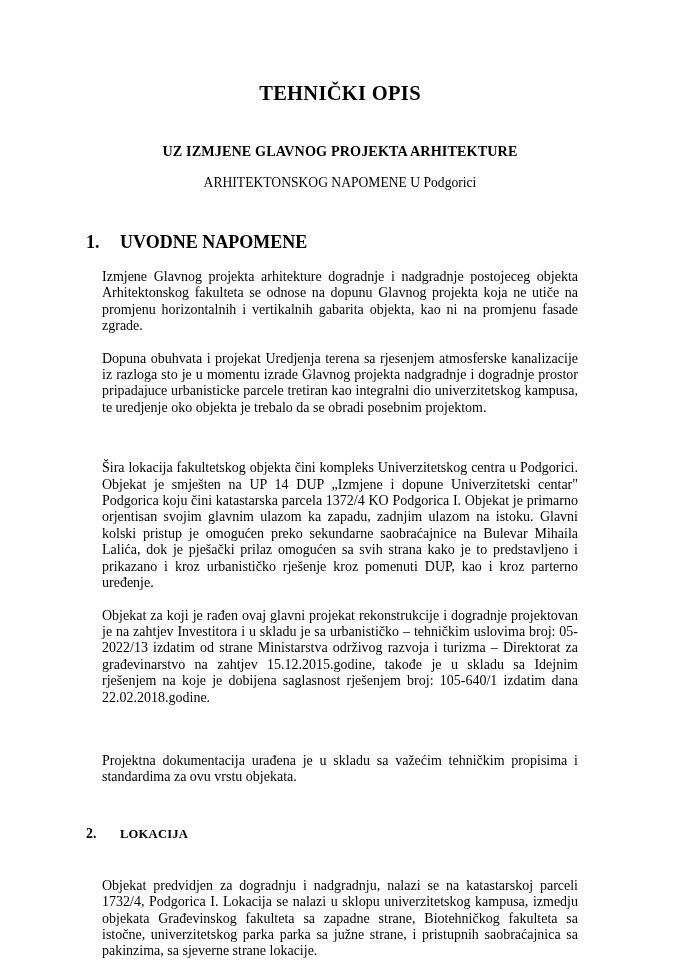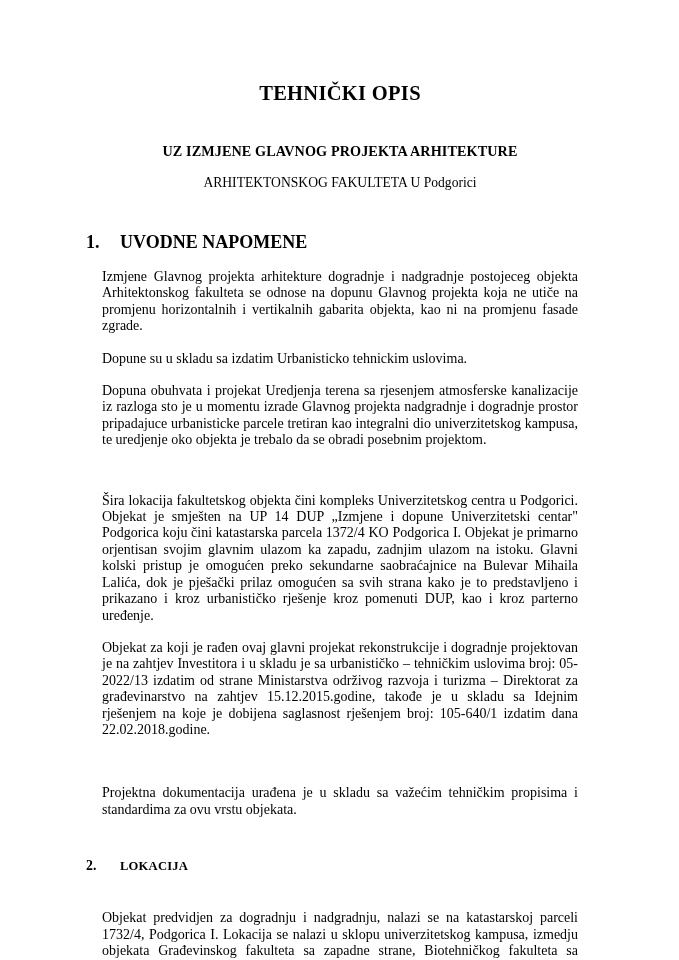--- a/index.html
+++ b/index.html
@@ -92,28 +92,27 @@
 </head>
 <body>
 
 <div class="page">
   <div class="content">
 
     <h1 class="doc-title">TEHNIČKI OPIS</h1>
 
     <h2 class="subtitle-1">UZ IZMJENE GLAVNOG PROJEKTA ARHITEKTURE</h2>
 
-    <h3 class="subtitle-2">ARHITEKTONSKOG FAKULTETA U Podgorici</h3>
+    <h3 class="subtitle-2">ARHITEKTONSKOG NAPOMENE U Podgorici</h3>
 
     <div class="section-heading sec1">
       <span class="num">1.</span><span class="label">UVODNE NAPOMENE</span>
     </div>
 
     <p class="body">Izmjene Glavnog projekta arhitekture dogradnje i nadgradnje postojeceg objekta Arhitektonskog fakulteta se odnose na dopunu Glavnog projekta koja ne utiče na promjenu horizontalnih i vertikalnih gabarita objekta, kao ni na promjenu fasade zgrade.</p>
-    <p class="body">Dopune su u skladu sa izdatim Urbanisticko tehnickim uslovima.</p>
     <p class="body">Dopuna obuhvata i projekat Uredjenja terena sa rjesenjem atmosferske kanalizacije iz razloga sto je u momentu izrade Glavnog projekta nadgradnje i dogradnje prostor pripadajuce urbanisticke parcele tretiran kao integralni dio univerzitetskog kampusa, te uredjenje oko objekta je trebalo da se obradi posebnim projektom.</p>
 
     <div class="gap-sm"></div>
 
     <p class="body">Šira lokacija fakultetskog objekta čini kompleks Univerzitetskog centra u Podgorici. Objekat je smješten na UP 14 DUP „Izmjene i dopune Univerzitetski centar" Podgorica koju čini katastarska parcela 1372/4 KO Podgorica I. Objekat je primarno orjentisan svojim glavnim ulazom ka zapadu, zadnjim ulazom na istoku. Glavni kolski pristup je omogućen preko sekundarne saobraćajnice na Bulevar Mihaila Lalića, dok je pješački prilaz omogućen sa svih strana kako je to predstavljeno i prikazano i kroz urbanističko rješenje kroz pomenuti DUP, kao i kroz parterno uređenje.</p>
     <p class="body">Objekat za koji je rađen ovaj glavni projekat rekonstrukcije i dogradnje projektovan je na zahtjev Investitora i u skladu je sa urbanističko – tehničkim uslovima broj: 05-2022/13 izdatim od strane Ministarstva održivog razvoja i turizma – Direktorat za građevinarstvo na zahtjev 15.12.2015.godine, takođe je u skladu sa Idejnim rješenjem na koje je dobijena saglasnost rješenjem broj: 105-640/1 izdatim dana 22.02.2018.godine.</p>
 
     <div class="gap-md"></div>
 
     <p class="body">Projektna dokumentacija urađena je u skladu sa važećim tehničkim propisima i standardima za ovu vrstu objekata.</p>

